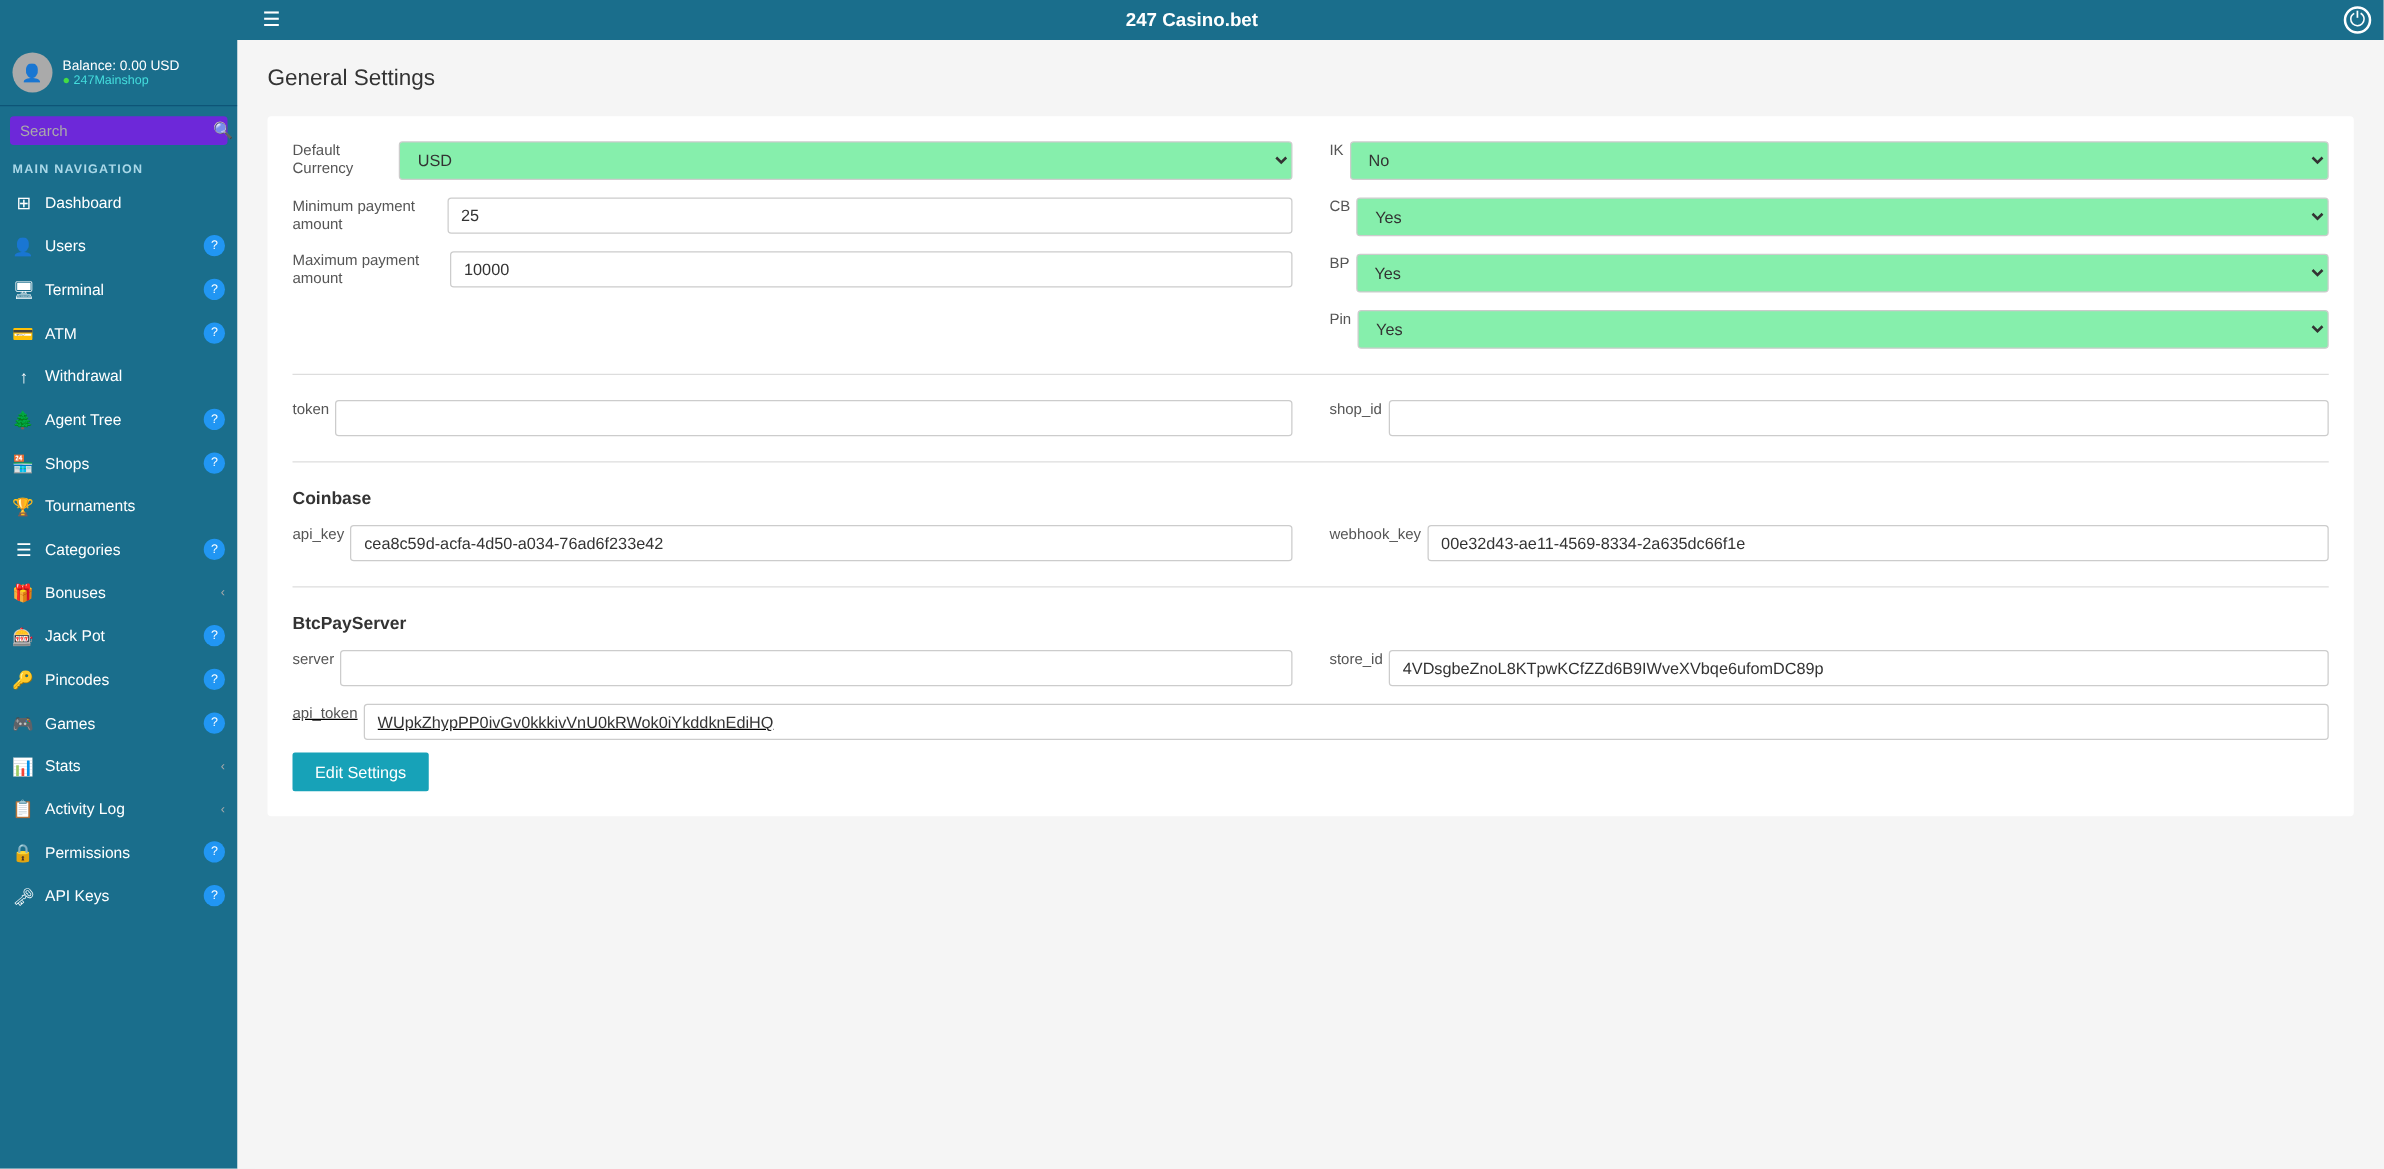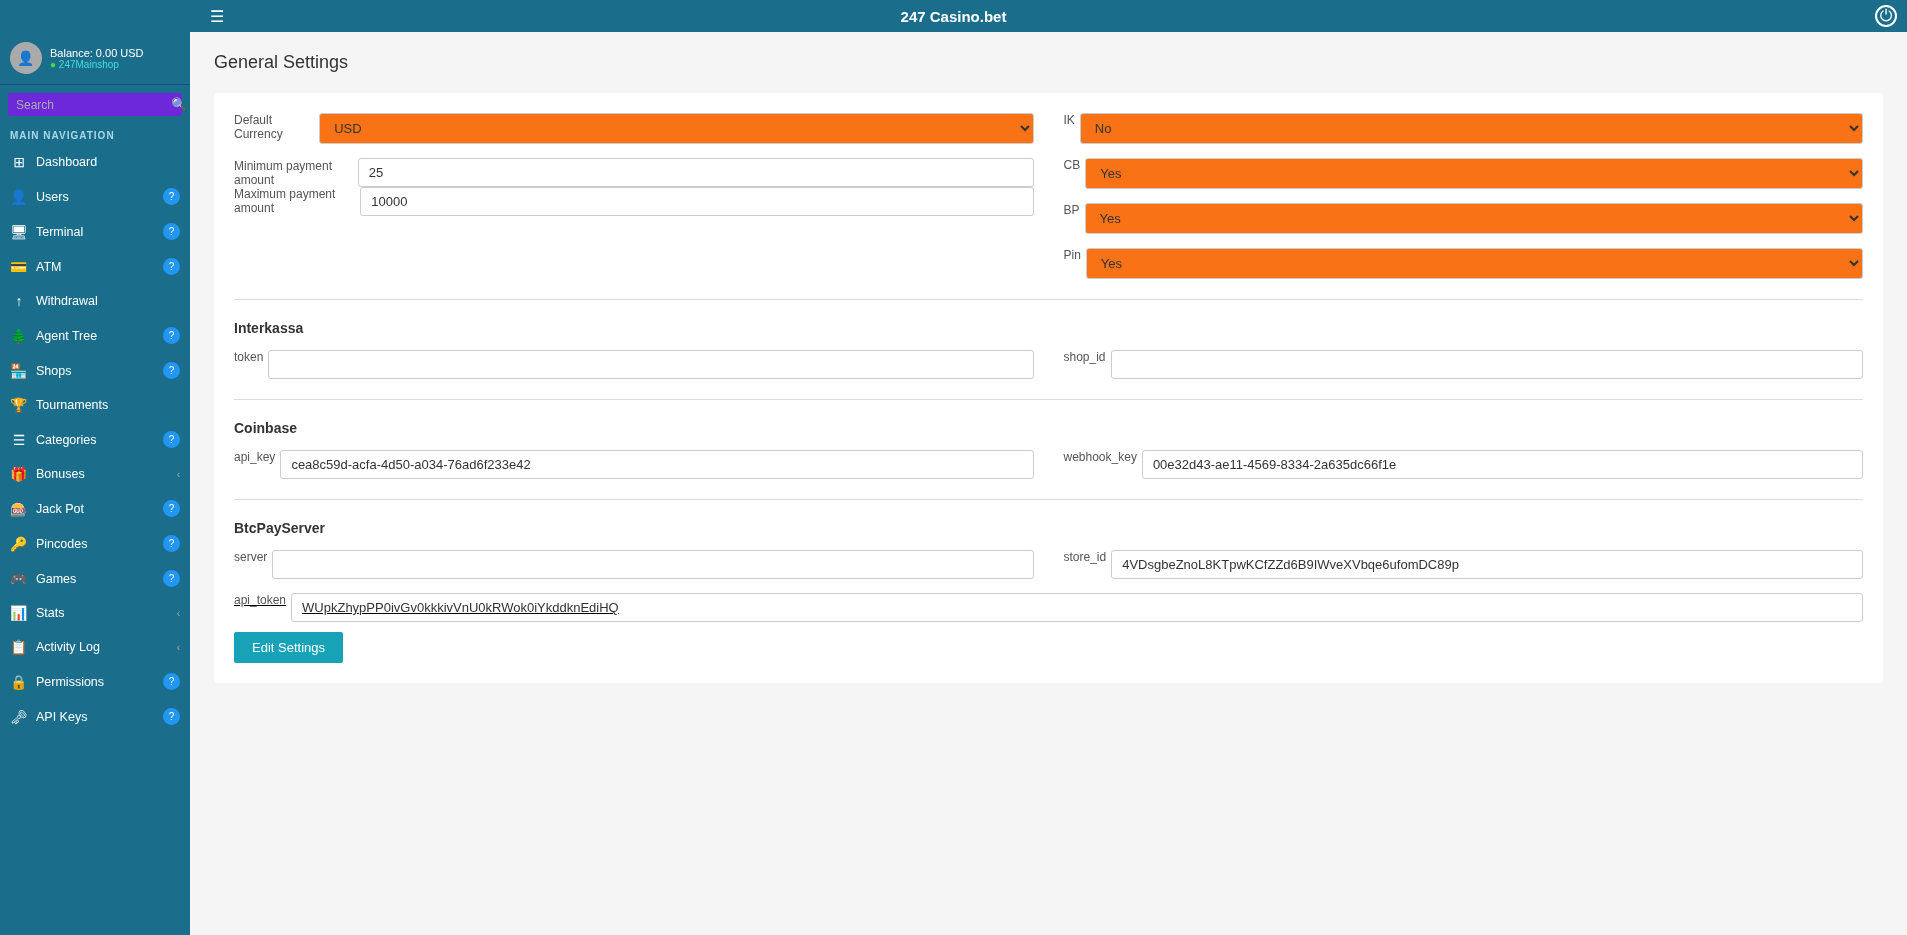--- a/index.html
+++ b/index.html
@@ -200,21 +200,21 @@
     .form-input, .form-select {
       border: 1px solid #ccc;
       border-radius: 3px;
       padding: 6px 10px;
       font-size: 13px;
       color: #333;
       outline: none;
       width: 100%;
     }
     .form-select {
-      background: #f97316;
+      background: #86efac;
       cursor: pointer;
       appearance: auto;
     }
 
     .section-divider {
       border: none;
       border-top: 1px solid #ddd;
       margin: 20px 0;
     }
 
@@ -360,25 +360,25 @@
 
         <div>
           <div class="form-group">
             <label class="form-label">Default Currency</label>
             <select class="form-select">
               <option>USD</option>
               <option>EUR</option>
               <option>GBP</option>
             </select>
           </div>
-          <div class="form-group" style="margin-top:14px;align-items:center;">
+          <div class="form-group" style="margin-top:14px;">
             <label class="form-label">Minimum payment amount</label>
             <input type="text" class="form-input" value="25" style="">
           </div>
-          <div class="form-group" style="">
+          <div class="form-group" style="margin-top:14px;">
             <label class="form-label">Maximum payment amount</label>
             <input type="text" class="form-input" value="10000" style="">
           </div>
         </div>
 
         <div>
           <div class="form-group">
             <label class="form-label">IK</label>
             <select class="form-select">
               <option>No</option>
@@ -406,21 +406,20 @@
               <option>No</option>
             </select>
           </div>
         </div>
 
       </div>
 
       <hr class="section-divider">
 
       
-      <div class="sub-section-title">Interkassa</div>
       <div class="form-grid">
         <div class="form-group">
           <label class="form-label">token</label>
           <input type="text" class="form-input" style="">
         </div>
         <div class="form-group">
           <label class="form-label">shop_id</label>
           <input type="text" class="form-input" style="">
         </div>
       </div>

